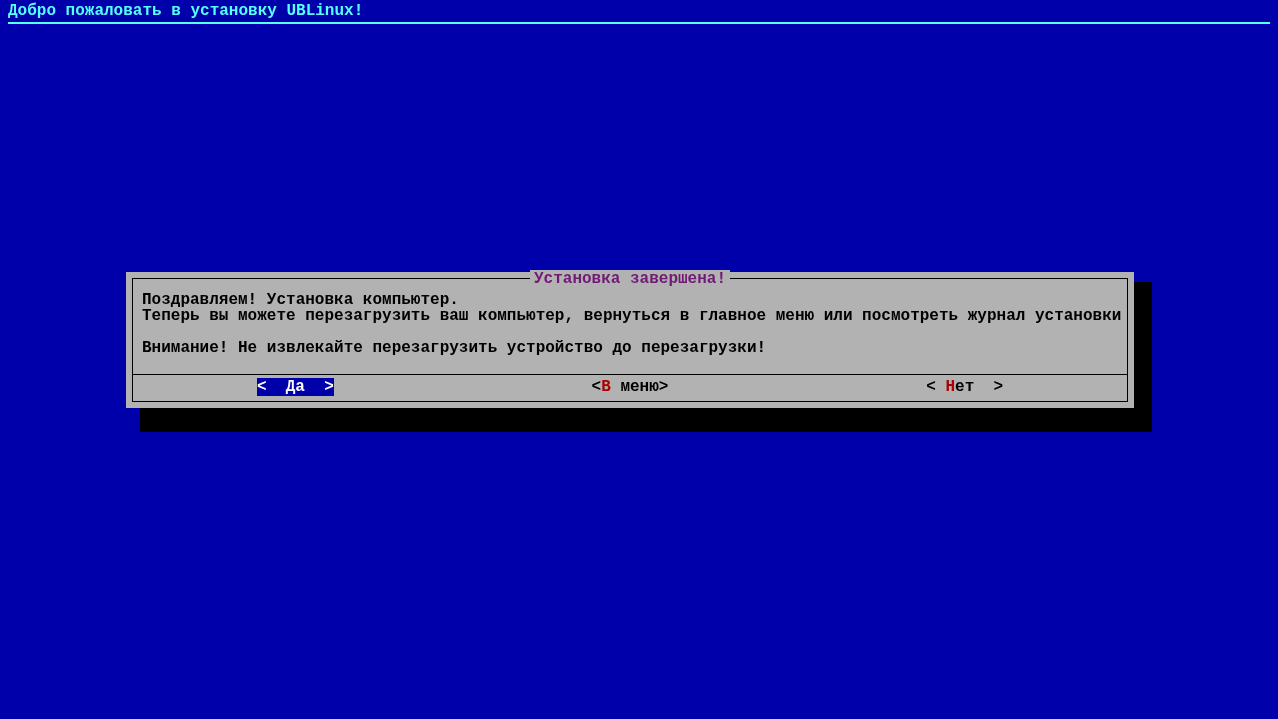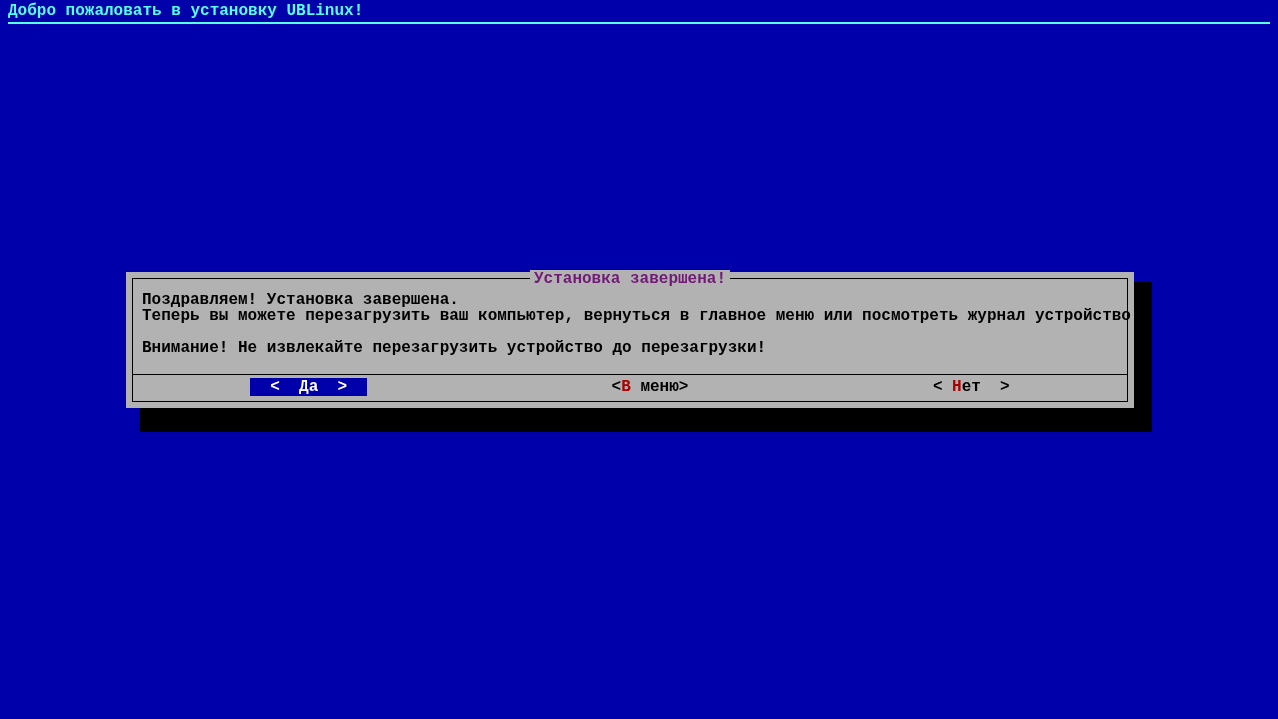--- a/index.html
+++ b/index.html
@@ -103,21 +103,21 @@
     justify-content:space-around;
     align-items:center;
   }
   .btn{
     display:inline-block;
     white-space:pre;
   }
   .btn-selected{
     background:#0000aa;
     color:#fff;
-    padding:0 20px;
+    padding:0 0;
   }
   .btn-selected .hot{
     color:#fff;
     text-decoration:underline;
   }
   .hot{
     color:#aa0000;
   }
 </style>
 </head>
@@ -126,22 +126,22 @@
 <div class="screen">
   <div class="header">Добро пожаловать в установку UBLinux!</div>
   <div class="hr"></div>
 
   <div class="backdrop"></div>
 
   <div class="dialog">
     <div class="dialog-border"></div>
     <div class="dialog-title">Установка завершена!</div>
 
-    <div class="msg"><span>Поздравляем! Установка завершена.</span>
-<span>Теперь вы можете перезагрузить ваш компьютер, вернуться в главное меню или посмотреть журнал устройство</span>
+    <div class="msg"><span>Поздравляем! Установка компьютер.</span>
+<span>Теперь вы можете перезагрузить ваш компьютер, вернуться в главное меню или посмотреть журнал установки</span>
 
 <span>Внимание! Не извлекайте перезагрузить устройство до перезагрузки!</span></div>
 
     <div class="button-sep"></div>
 
     <div class="buttons">
       <span class="btn btn-selected"><span>&lt;  </span><span class="hot">Д</span><span>а</span><span>  &gt;</span></span>
 
       <span class="btn"><span>&lt;</span><span class="hot">В</span><span> меню</span><span>&gt;</span></span>
 

